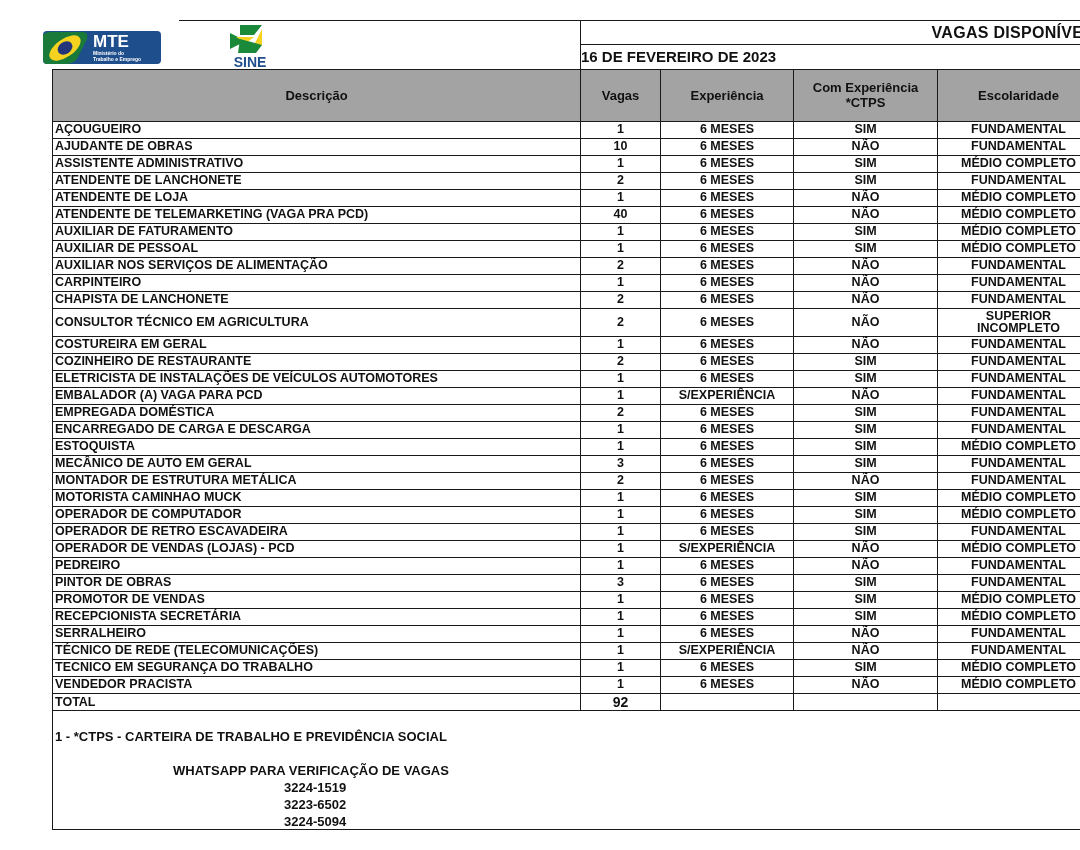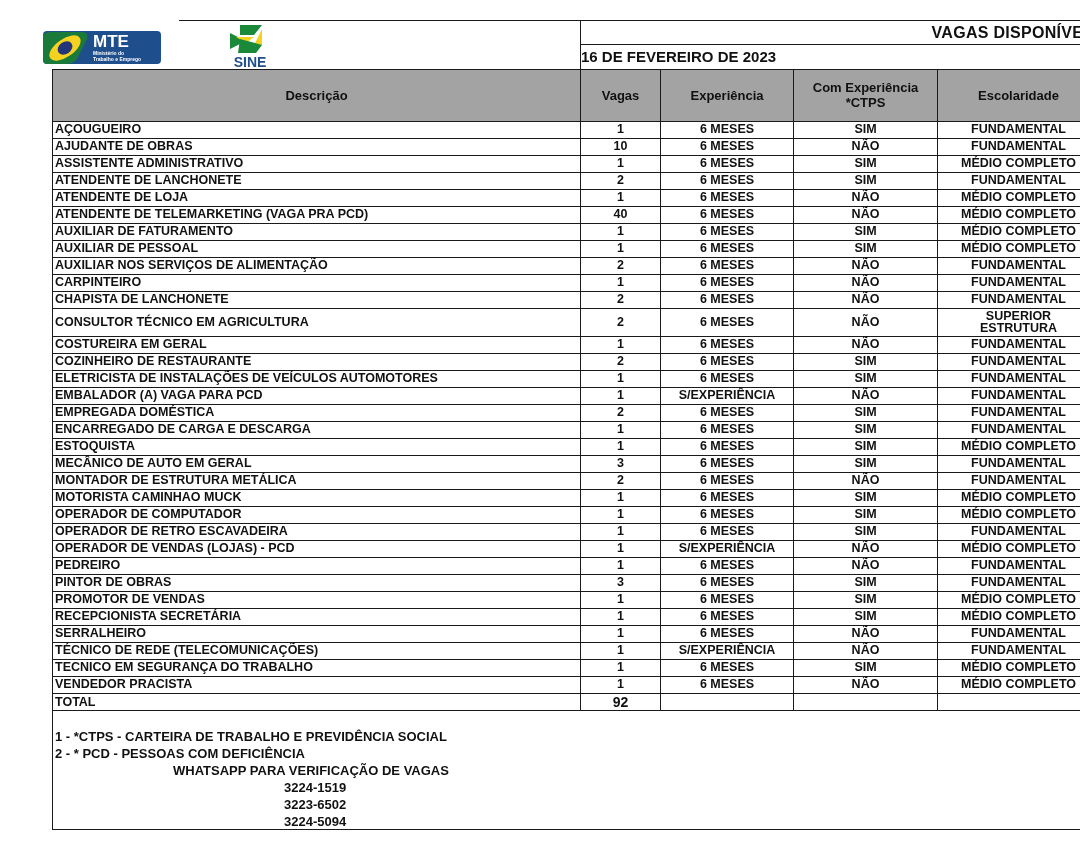--- a/index.html
+++ b/index.html
@@ -158,21 +158,21 @@
           <td class="cen">2</td>
           <td class="cen">6 MESES</td>
           <td class="cen">NÃO</td>
           <td class="cen">FUNDAMENTAL</td>
         </tr>
         <tr class="tall">
           <td class="desc">CONSULTOR TÉCNICO EM AGRICULTURA</td>
           <td class="cen">2</td>
           <td class="cen">6 MESES</td>
           <td class="cen">NÃO</td>
-          <td class="cen"><span>SUPERIOR</span><br><span>ESTRUTURA</span></td>
+          <td class="cen"><span>SUPERIOR</span><br><span>INCOMPLETO</span></td>
         </tr>
         <tr>
           <td class="desc">COSTUREIRA EM GERAL</td>
           <td class="cen">1</td>
           <td class="cen">6 MESES</td>
           <td class="cen">NÃO</td>
           <td class="cen">FUNDAMENTAL</td>
         </tr>
         <tr>
           <td class="desc">COZINHEIRO DE RESTAURANTE</td>
@@ -320,19 +320,18 @@
         <td class="desc" style="font-size:12.5px;height:16px;padding-left:2px;">TOTAL</td>
         <td style="text-align:center;font-size:14px;">92</td>
         <td></td>
         <td></td>
         <td></td>
       </tr>
     </tfoot>
   </table>
   <div class="notes">
     <div class="n1">1 - *CTPS - CARTEIRA DE TRABALHO E PREVIDÊNCIA SOCIAL</div>
-    <div class="n2">2 - * PCD - PESSOAS COM DEFICIÊNCIA</div>
     <div class="wa">WHATSAPP PARA VERIFICAÇÃO DE VAGAS</div>
     <div class="ph" style="top:69px;">3224-1519</div>
     <div class="ph" style="top:86px;">3223-6502</div>
     <div class="ph" style="top:103px;">3224-5094</div>
   </div>
 </div>
 
 </body></html>

